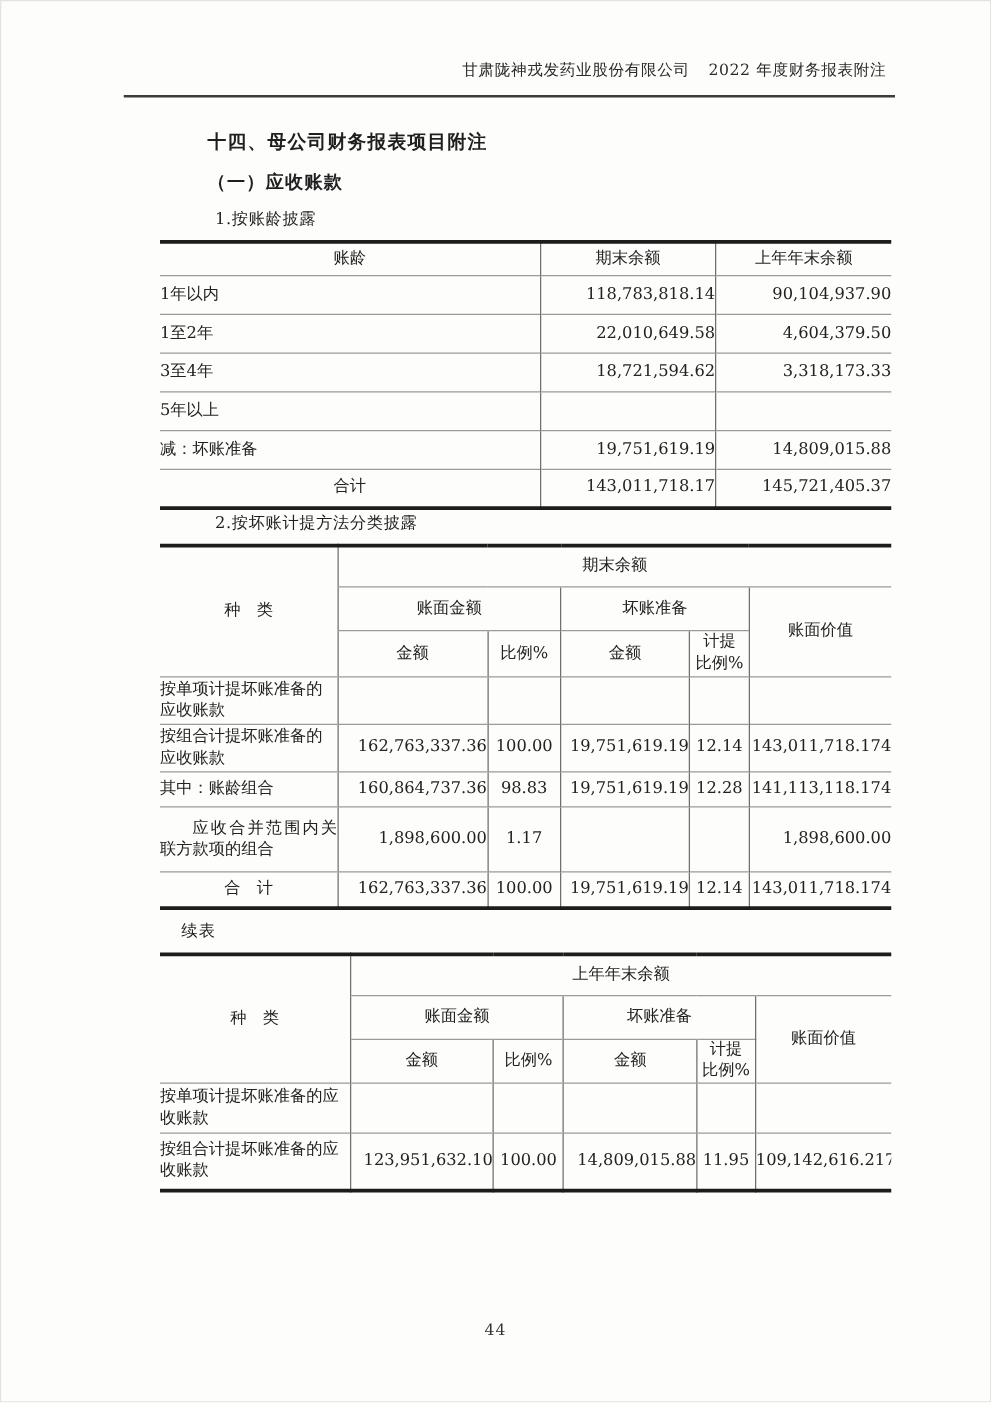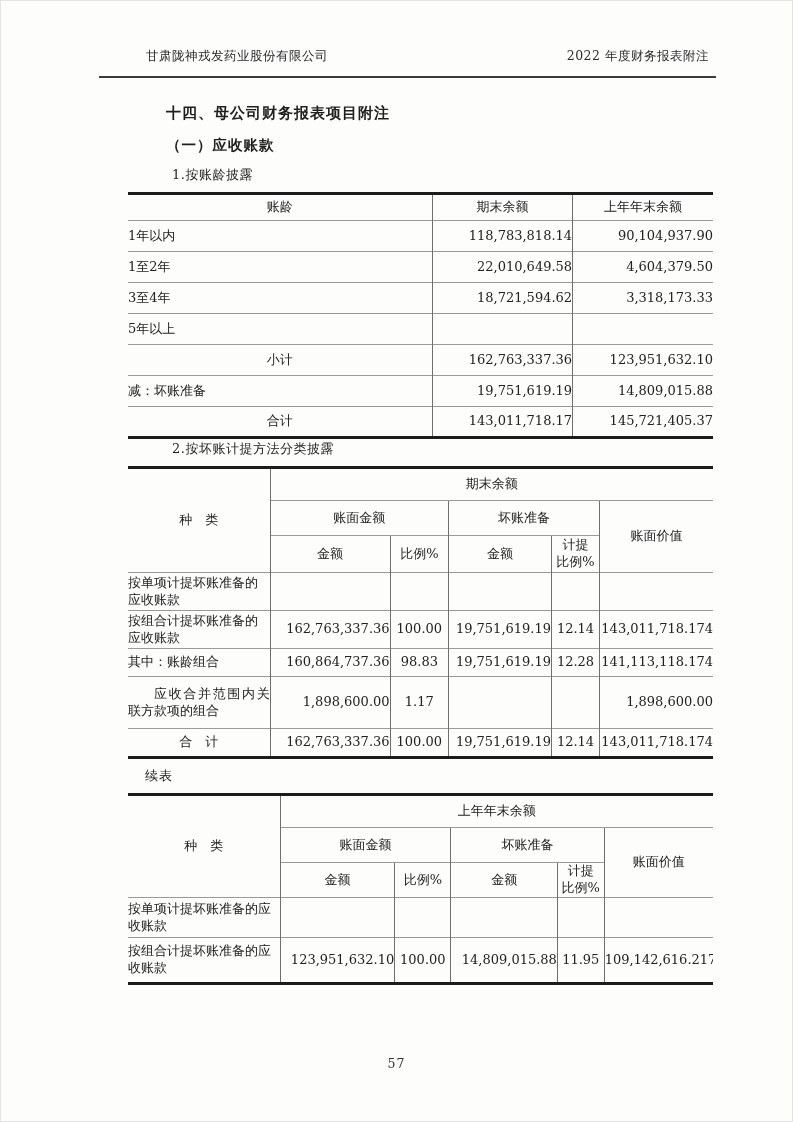--- a/index.html
+++ b/index.html
@@ -8,22 +8,22 @@
     width:793px;height:1122px;
     background:#fdfdfc;
     box-shadow:inset 0 0 0 1px #e3e3e0;
     font-family:"DejaVu Serif","Liberation Serif",serif;
     color:#1f1f1f;
     overflow:hidden;
   }
   
   .doc-header{
     position:absolute;top:48px;left:146px;right:84px;
-    display:flex;justify-content:space-between;align-items:baseline;
-    font-size:12.5px;color:#2a2a2a;letter-spacing:.5px;
+    display:flex;justify-content:flex-end;align-items:baseline;
+    font-size:12.5px;color:#2a2a2a;letter-spacing:.5px;gap:15px;
   }
   .header-rule{
     position:absolute;top:76px;left:99px;right:77px;
     border-top:2px solid #3c3c3c;height:0;
   }
   
   .content{position:absolute;top:96px;left:128px;right:80px;}
   .section-title{margin:8px 0 0 38px;font-size:15px;font-weight:bold;letter-spacing:1px;}
   .subsection-title{margin:13px 0 0 38px;font-size:14.5px;font-weight:bold;letter-spacing:1px;}
   .item-label{margin:11px 0 0 44px;font-size:13px;letter-spacing:.5px;}
@@ -97,25 +97,20 @@
       </tr>
       <tr style="height:31px">
         <td class="lbl">3至4年</td>
         <td class="num vline">18,721,594.62</td>
         <td class="num vline">3,318,173.33</td>
       </tr>
       <tr style="height:31px">
         <td class="lbl">5年以上</td>
         <td class="num vline"></td>
         <td class="num vline"></td>
-      </tr>
-      <tr style="height:31px">
-        <td class="lbl-center">小计</td>
-        <td class="num vline">162,763,337.36</td>
-        <td class="num vline">123,951,632.10</td>
       </tr>
       <tr style="height:31px">
         <td class="lbl">减：坏账准备</td>
         <td class="num vline">19,751,619.19</td>
         <td class="num vline">14,809,015.88</td>
       </tr>
       <tr style="height:31px">
         <td class="lbl-center">合计</td>
         <td class="num vline">143,011,718.17</td>
         <td class="num vline">145,721,405.37</td>
@@ -240,15 +235,15 @@
         <td class="pct vline">100.00</td>
         <td class="num-tight vline">14,809,015.88</td>
         <td class="pct vline">11.95</td>
         <td class="num-tight vline">109,142,616.217</td>
       </tr>
     </tbody>
       </table>
 
   </div>
 
-  <div class="page-number">57</div>
+  <div class="page-number">44</div>
 
 </div>
 
 </body></html>

